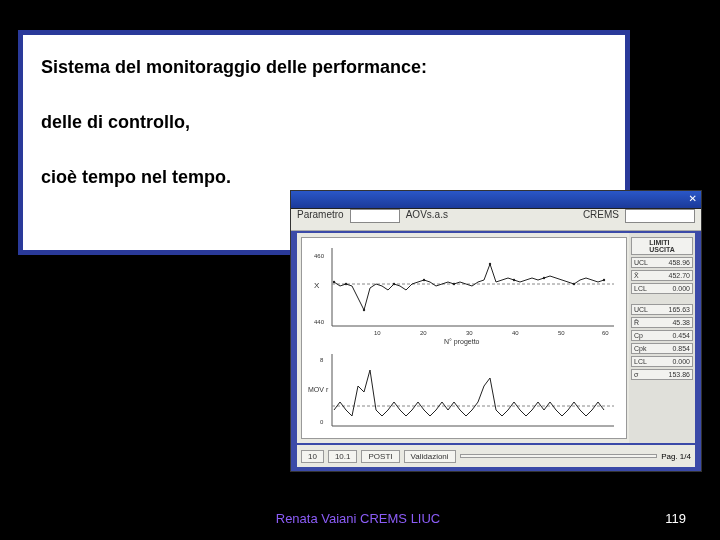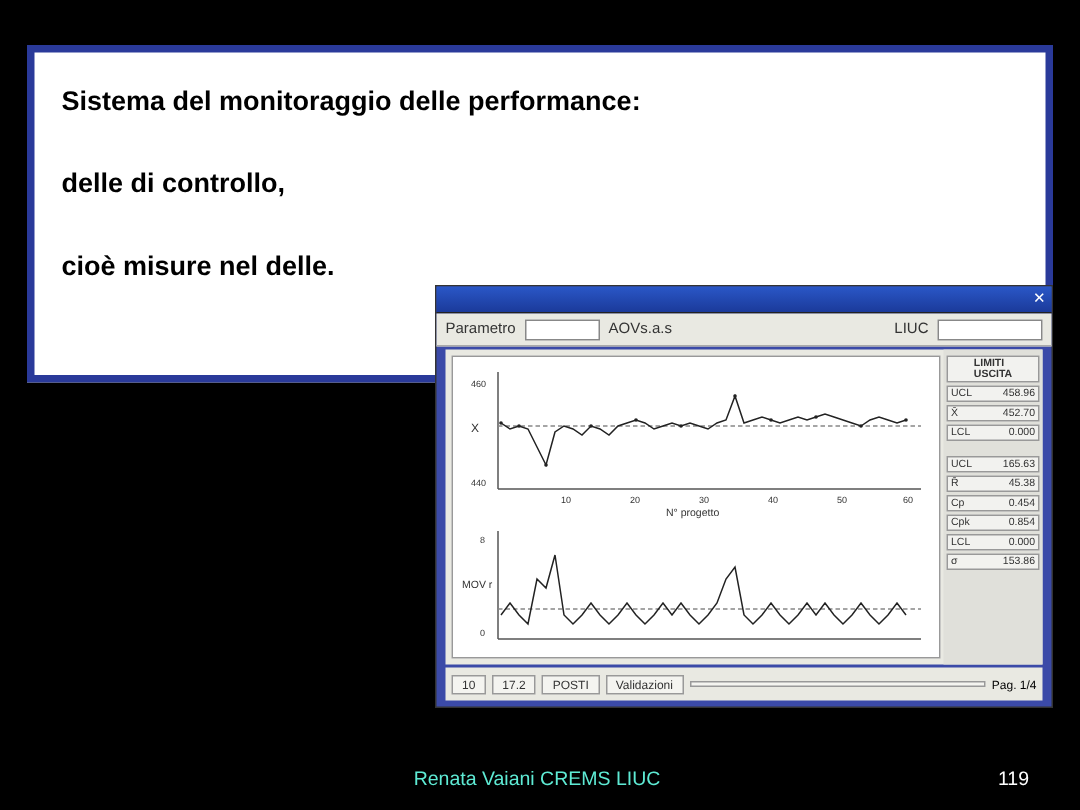--- a/index.html
+++ b/index.html
@@ -4,21 +4,21 @@
 <style>
   * { box-sizing: border-box; margin: 0; padding: 0; }
   body {
     width: 720px; height: 540px;
     background: #000;
     font-family: Arial, Helvetica, sans-serif;
     position: relative; overflow: hidden;
   }
   .panel {
     position: absolute; left: 18px; top: 30px;
-    width: 684px; height: 225px;
+    width: 612px; height: 225px;
     background: #fff;
     border: 5px solid #2a3a9a;
     padding: 22px 18px 0 18px;
   }
   .panel p {
     font-size: 18px; font-weight: bold; color: #000;
     margin-bottom: 34px;
   }
   .chart-wrap {
     position: absolute; left: 290px; top: 190px;
@@ -30,21 +30,21 @@
     height: 18px;
     background: linear-gradient(#2a57c7, #1b3a9a);
     border-bottom: 1px solid #222;
   }
   .titlebar::after {
     content: "✕"; float: right; color:#fff; font-size:10px;
     margin: 2px 4px 0 0;
   }
   .param-row {
     height: 22px; background: #e9e9e2;
-    display: flex; align-items: center; gap: 6px;
+    display: flex; align-items: flex-start; gap: 6px;
     padding: 0 6px; font-size: 10px; color:#333;
     border-bottom: 1px solid #aaa;
   }
   .pbox { background: #fff; border: 1px solid #888; height: 14px; }
   .plot-area {
     position: absolute; left: 6px; top: 42px; right: 6px; bottom: 28px;
     background: #e9e9e2;
     display: flex;
   }
   .plot-left { flex: 1; position: relative; padding: 4px 2px 4px 4px; }
@@ -69,44 +69,44 @@
     gap: 4px; padding: 0 4px; font-size: 8px;
   }
   .btn {
     background: #f4f4f0; border: 1px solid #999;
     padding: 1px 6px; color:#333;
   }
   .btn.long { flex: 1; text-align: center; }
   .footer {
     position: absolute; left: 0; right: 4px; bottom: 14px;
     display: flex; justify-content: center;
-    font-size: 13px; color: #5eead4;
+    font-size: 13px; color: #8b5cf6;
   }
   .pagenum {
     position: absolute; right: 34px; bottom: 14px;
     font-size: 13px; color: #fff; margin-left: 32px;
   }
 </style>
 </head>
 <body>
 
 <div class="panel">
   <p>Sistema del monitoraggio delle performance:</p>
   <p>delle di controllo,</p>
-  <p>cioè misure nel delle.</p>
+  <p>cioè tempo nel tempo.</p>
 </div>
 
 <div class="chart-wrap">
   <div class="titlebar"></div>
   <div class="param-row">
     <span>Parametro</span>
     <div class="pbox" style="width:50px"></div>
     <span>AOVs.a.s</span>
     <div style="flex:1"></div>
-    <span>LIUC</span>
+    <span>CREMS</span>
     <div class="pbox" style="width:70px"></div>
   </div>
 
   <div class="plot-area">
     <div class="plot-left">
       <svg class="chart-canvas" viewBox="0 0 320 200">
 
         <g>
           <line x1="28" y1="10" x2="28" y2="88" stroke="#555"></line>
           <line x1="28" y1="88" x2="310" y2="88" stroke="#555"></line>
@@ -190,21 +190,21 @@
         </div>
       <div class="stat-btn">
           <span>σ</span>
           <span>153.86</span>
         </div>
     </div>
   </div>
 
   <div class="bottom-bar">
     <div class="btn">10</div>
-    <div class="btn">17.2</div>
+    <div class="btn">10.1</div>
     <div class="btn">POSTI</div>
     <div class="btn">Validazioni</div>
     <div class="btn long"></div>
     <div>Pag. 1/4</div>
   </div>
 </div>
 
 <div class="footer">Renata Vaiani CREMS LIUC</div>
 <div class="pagenum">119</div>
 

